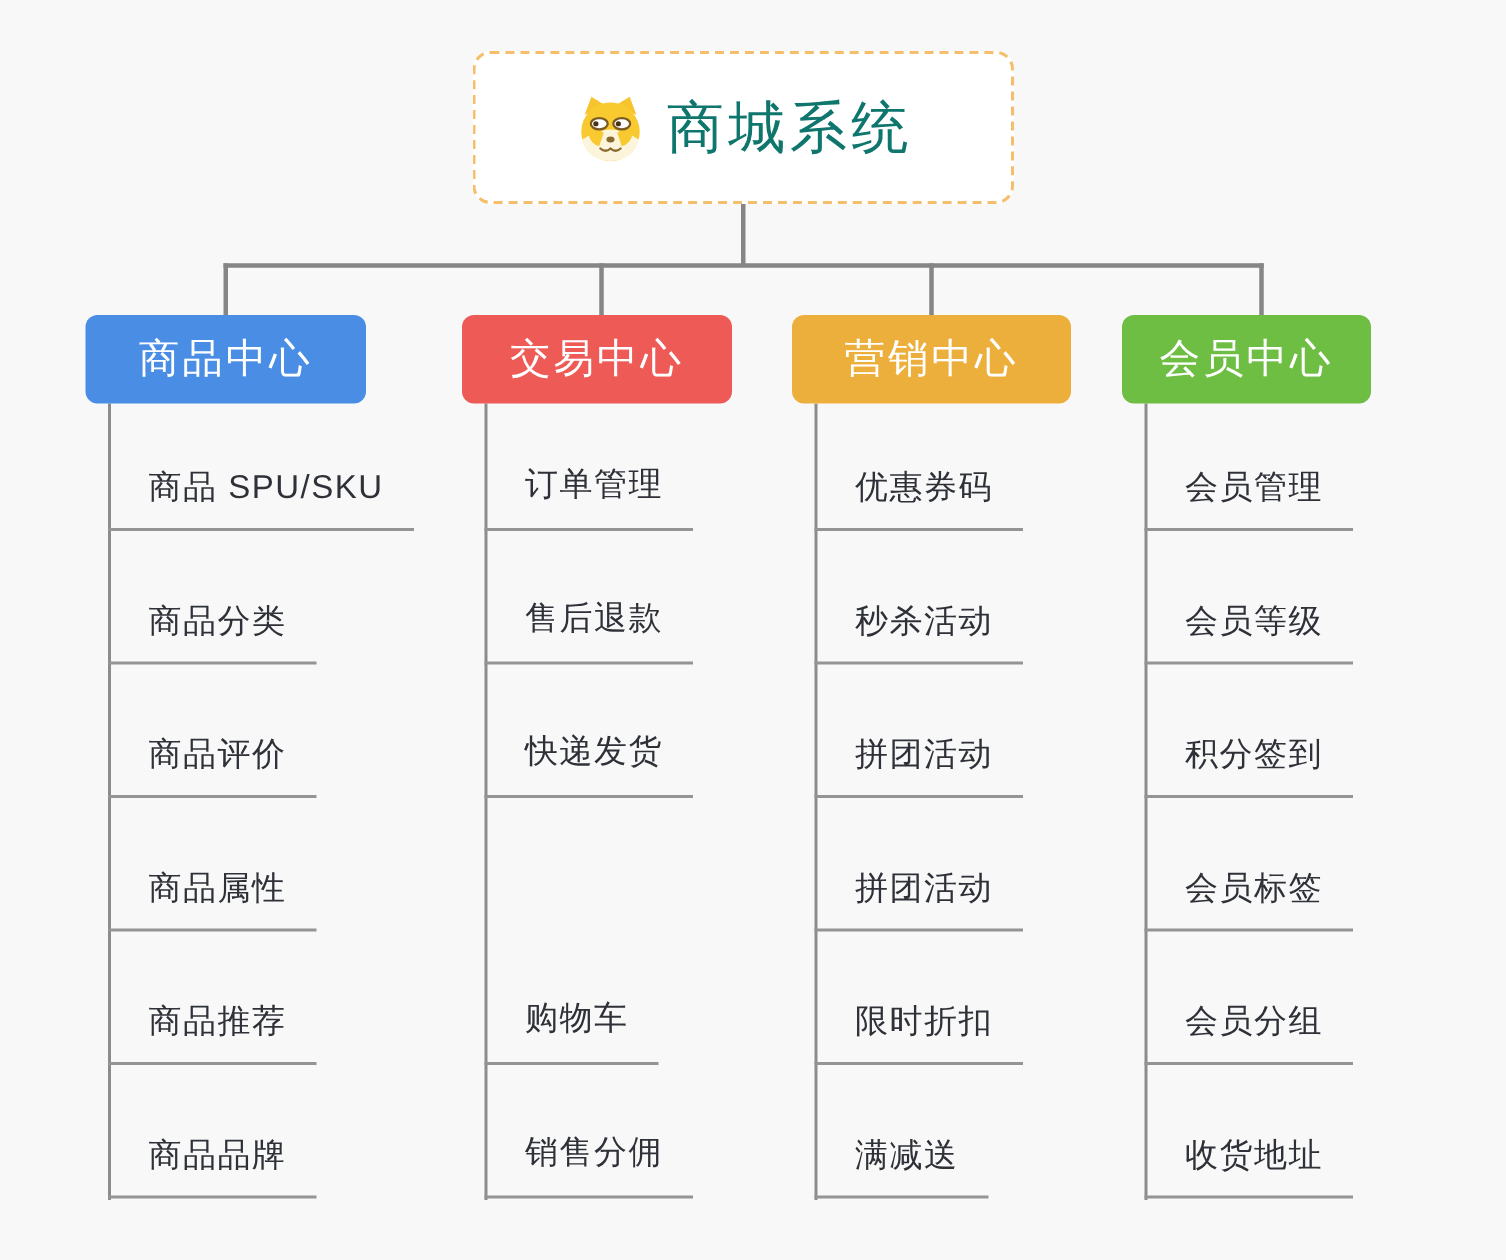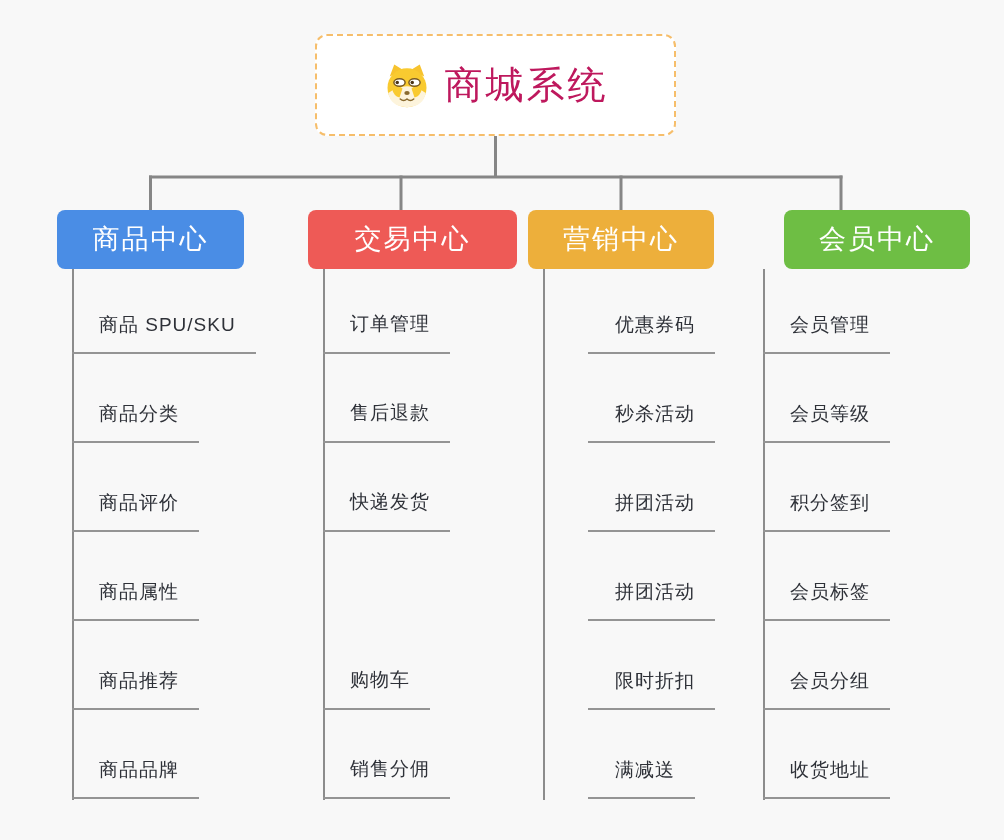--- a/index.html
+++ b/index.html
@@ -31,56 +31,56 @@
     border: 2px dashed #F6BE6B;
     border-radius: 12px;
     display: flex;
     align-items: center;
     justify-content: center;
     gap: 14px;
   }
   .root-title {
     font-size: 38px;
     letter-spacing: 3px;
-    color: #be185d;
+    color: #0f766e;
   }
   .dog-icon { display: inline-flex; }
   
   .branch-header {
     position: absolute;
     top: 210px;
     height: 59px;
     line-height: 59px;
     border-radius: 8px;
     text-align: center;
     color: #ffffff;
     font-size: 27px;
     letter-spacing: 2px;
     cursor: default;
   }
   .b0 { left: 57px;  width: 187px; }
-  .b1 { left: 308px; width: 209px; }
+  .b1 { left: 308px; width: 180px; }
   .b2 { left: 528px; width: 186px; }
-  .b3 { left: 748px; width: 186px; margin-left: 36px; }
+  .b3 { left: 748px; width: 166px; }
   
   .leaf {
     position: absolute;
     transform: translateY(-100%);
     width: max-content;
     white-space: nowrap;
-    font-size: 19px;
+    font-size: 22px;
     letter-spacing: 1px;
     line-height: 30px;
     color: #2E3138;
     padding: 0 20px 12px 27px;
     border-bottom: 2px solid #949494;
   }
   .c0 { left: 72px;  }
   .c1 { left: 323px; font-family: Liberation Mono, monospace; }
-  .c2 { left: 543px; margin-left: 45px; }
+  .c2 { left: 543px; }
   .c3 { left: 763px; }
   .r0 { top: 354px; }
   .r1 { top: 443px; }
   .r2 { top: 532px; }
   .r3 { top: 621px; }
   .r4 { top: 710px; }
   .r5 { top: 799px; }
 </style>
 </head>
 <body>

